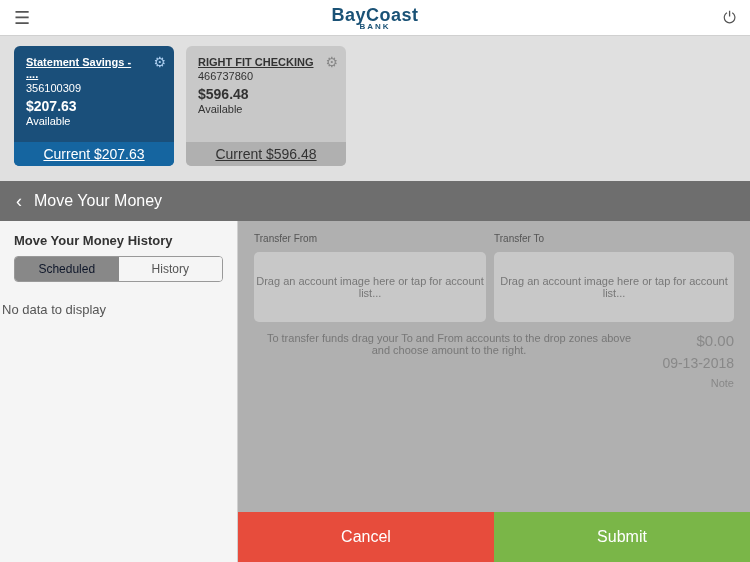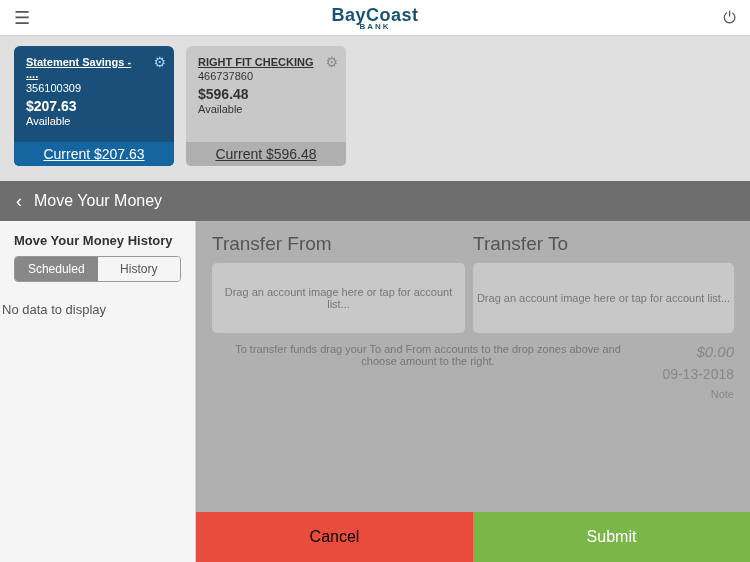--- a/index.html
+++ b/index.html
@@ -136,21 +136,21 @@
 
     
     .main-content {
       display: flex;
       height: calc(562px - 36px - 145px - 40px);
       
     }
 
     
     .left-panel {
-      width: 196px;
+      width: 238px;
       background: #f5f5f5;
       border-right: 1px solid #d0d0d0;
       display: flex;
       flex-direction: column;
     }
     .left-panel .panel-title {
       font-size: 13px;
       font-weight: 600;
       color: #333;
       padding: 12px 14px 8px 14px;
@@ -166,21 +166,21 @@
       flex: 1;
       padding: 5px 0;
       font-size: 12px;
       text-align: center;
       cursor: pointer;
       border: none;
       outline: none;
     }
     .tab-btn.active {
       background: #888;
-      color: #ffffff;
+      color: #0f172a;
     }
     .tab-btn.inactive {
       background: #f5f5f5;
       color: #555;
     }
     .no-data {
       padding: 10px 2px;
       font-size: 13px;
       color: #555;
     }
@@ -197,21 +197,21 @@
       display: flex;
       padding: 12px 16px 0 16px;
       gap: 0;
     }
     .transfer-col {
       flex: 1;
       display: flex;
       flex-direction: column;
     }
     .transfer-col-label {
-      font-size: 19px;
+      font-size: 10px;
       color: #555;
       margin-bottom: 8px;
     }
     .drop-zone {
       background: #c8c8c8;
       border-radius: 5px;
       height: 70px;
       display: flex;
       align-items: center;
       justify-content: center;
@@ -238,37 +238,37 @@
       flex: 1;
       text-align: center;
       padding: 0 8px;
     }
     .amount-date-area {
       text-align: right;
       font-size: 13px;
       color: #888;
       min-width: 90px;
     }
-    .amount-val { font-size: 15px; margin-bottom: 6px; font-style: italic; }
+    .amount-val { font-size: 15px; margin-bottom: 6px; }
     .date-val { font-size: 14px; margin-bottom: 6px; }
     .note-label { font-size: 11px; }
 
     
     .bottom-buttons {
       display: flex;
       height: 50px;
       position: absolute;
       bottom: 0;
       left: 0;
       right: 0;
     }
     .btn-cancel {
       flex: 1;
       background: #e74c3c;
-      color: #000000;
+      color: #ffffff;
       border: none;
       font-size: 16px;
       cursor: pointer;
     }
     .btn-submit {
       flex: 1;
       background: #7ab648;
       color: #fff;
       border: none;
       font-size: 16px;

